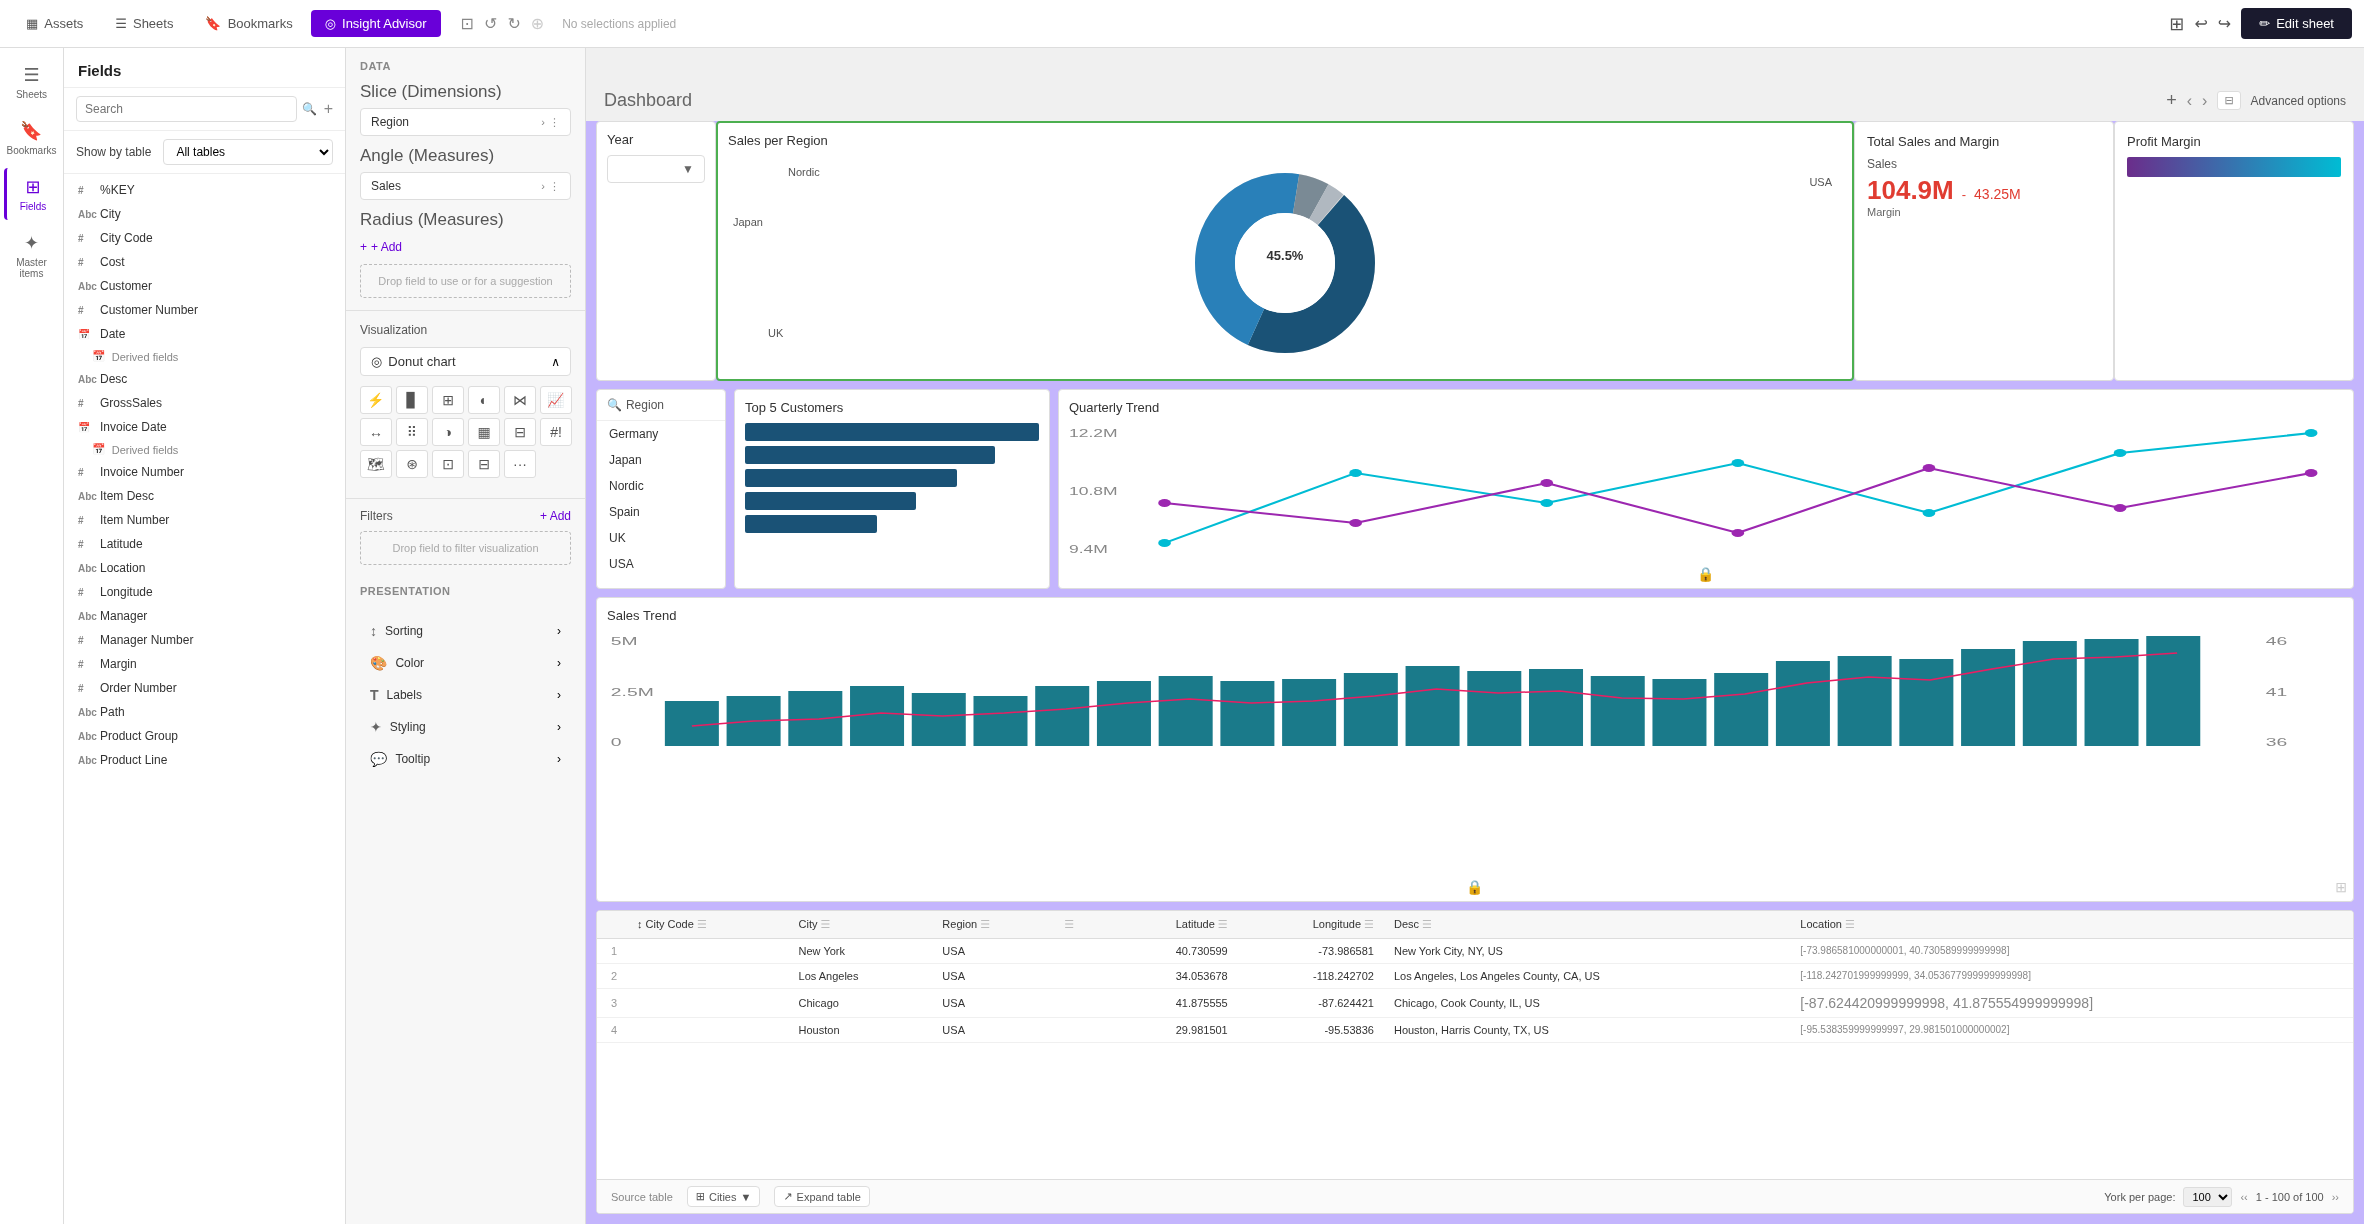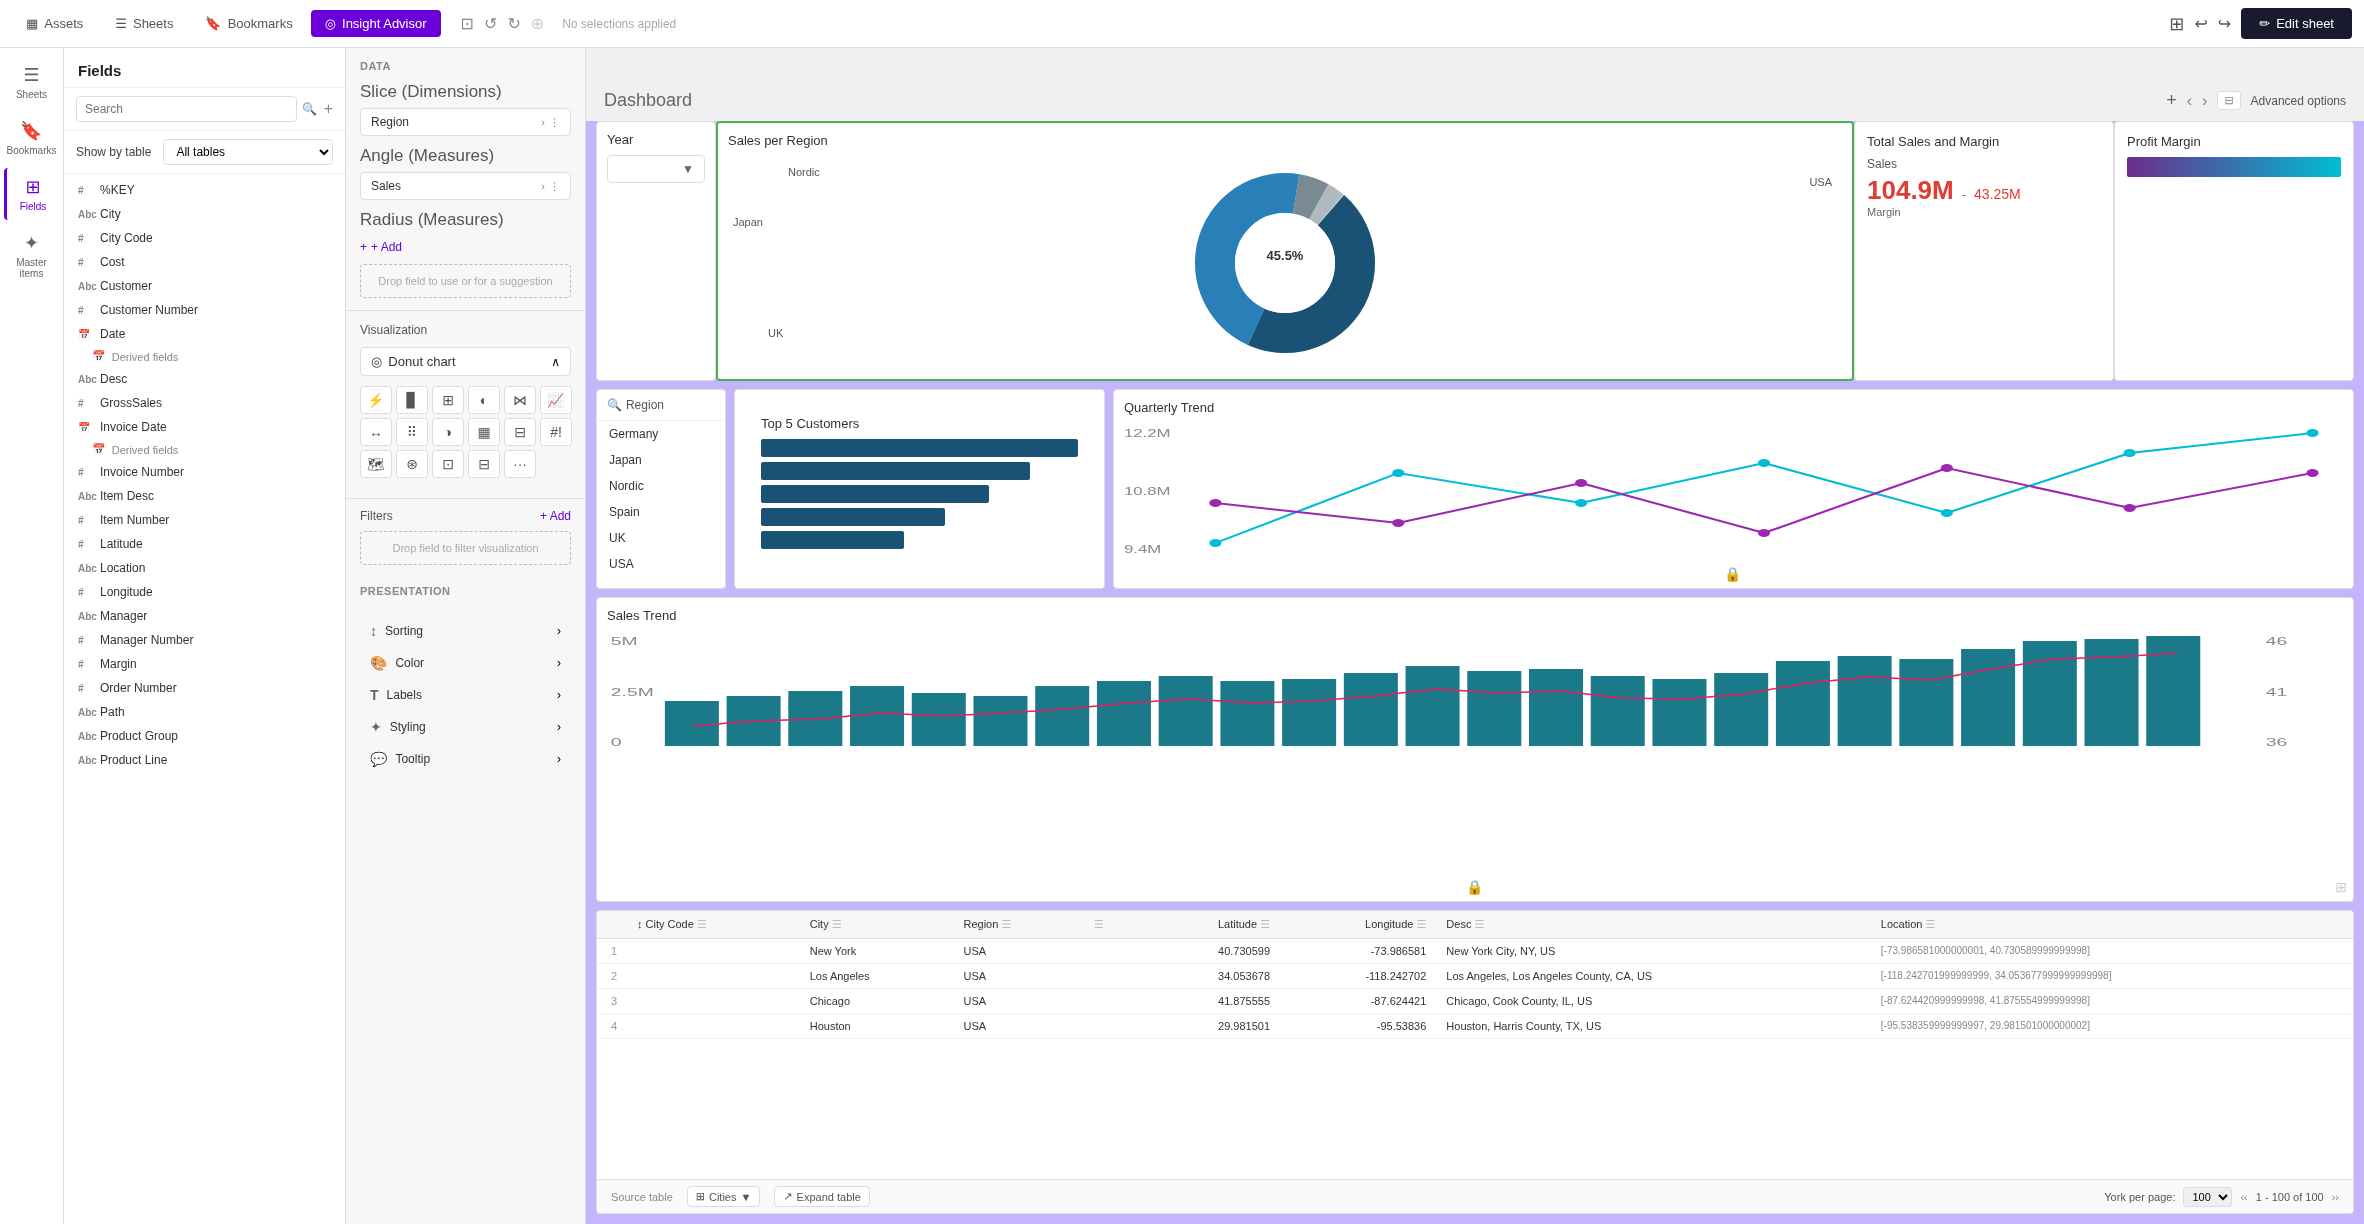--- a/index.html
+++ b/index.html
@@ -187,22 +187,22 @@
       width: 240px; background: #fff; border: 1px solid #ddd; border-radius: 4px;
       padding: 12px; flex-shrink: 0;
     }
     .profit-bar { height: 20px; background: linear-gradient(to right, #6b2d8b, #00bcd4); border-radius: 2px; margin-top: 8px; }
 
     
     .dash-mid-row { display: flex; gap: 8px; height: 200px; }
 
     
     .top5-widget {
-      width: 371px; background: #fff; border: 1px solid #ddd; border-radius: 4px;
-      padding: 26px; flex-shrink: 0;
+      width: 316px; background: #fff; border: 1px solid #ddd; border-radius: 4px;
+      padding: 10px; flex-shrink: 0;
     }
     .bar-chart { display: flex; flex-direction: column; gap: 5px; margin-top: 8px; }
     .bar-row { display: flex; align-items: center; gap: 4px; }
     .bar-fill { height: 18px; background: #1a5276; border-radius: 2px; }
 
     
     .quarterly-widget {
       flex: 1; background: #fff; border: 1px solid #ddd; border-radius: 4px;
       padding: 10px; position: relative; overflow: hidden;
     }
@@ -788,21 +788,21 @@
     </tr>
                   <tr>
       <td style="color:#999; text-align:right;">3</td>
       <td></td>
       <td>Chicago</td>
       <td>USA</td>
       <td></td>
       <td style="text-align:right;">41.875555</td>
       <td style="text-align:right;">-87.624421</td>
       <td>Chicago, Cook County, IL, US</td>
-      <td style="font-size:10px; color:#888;">[-87.624420999999998, 41.875554999999998]</td>
+      <td style="font-size:14px; color:#888;">[-87.624420999999998, 41.875554999999998]</td>
     </tr>
                   <tr>
       <td style="color:#999; text-align:right;">4</td>
       <td></td>
       <td>Houston</td>
       <td>USA</td>
       <td></td>
       <td style="text-align:right;">29.981501</td>
       <td style="text-align:right;">-95.53836</td>
       <td>Houston, Harris County, TX, US</td>

